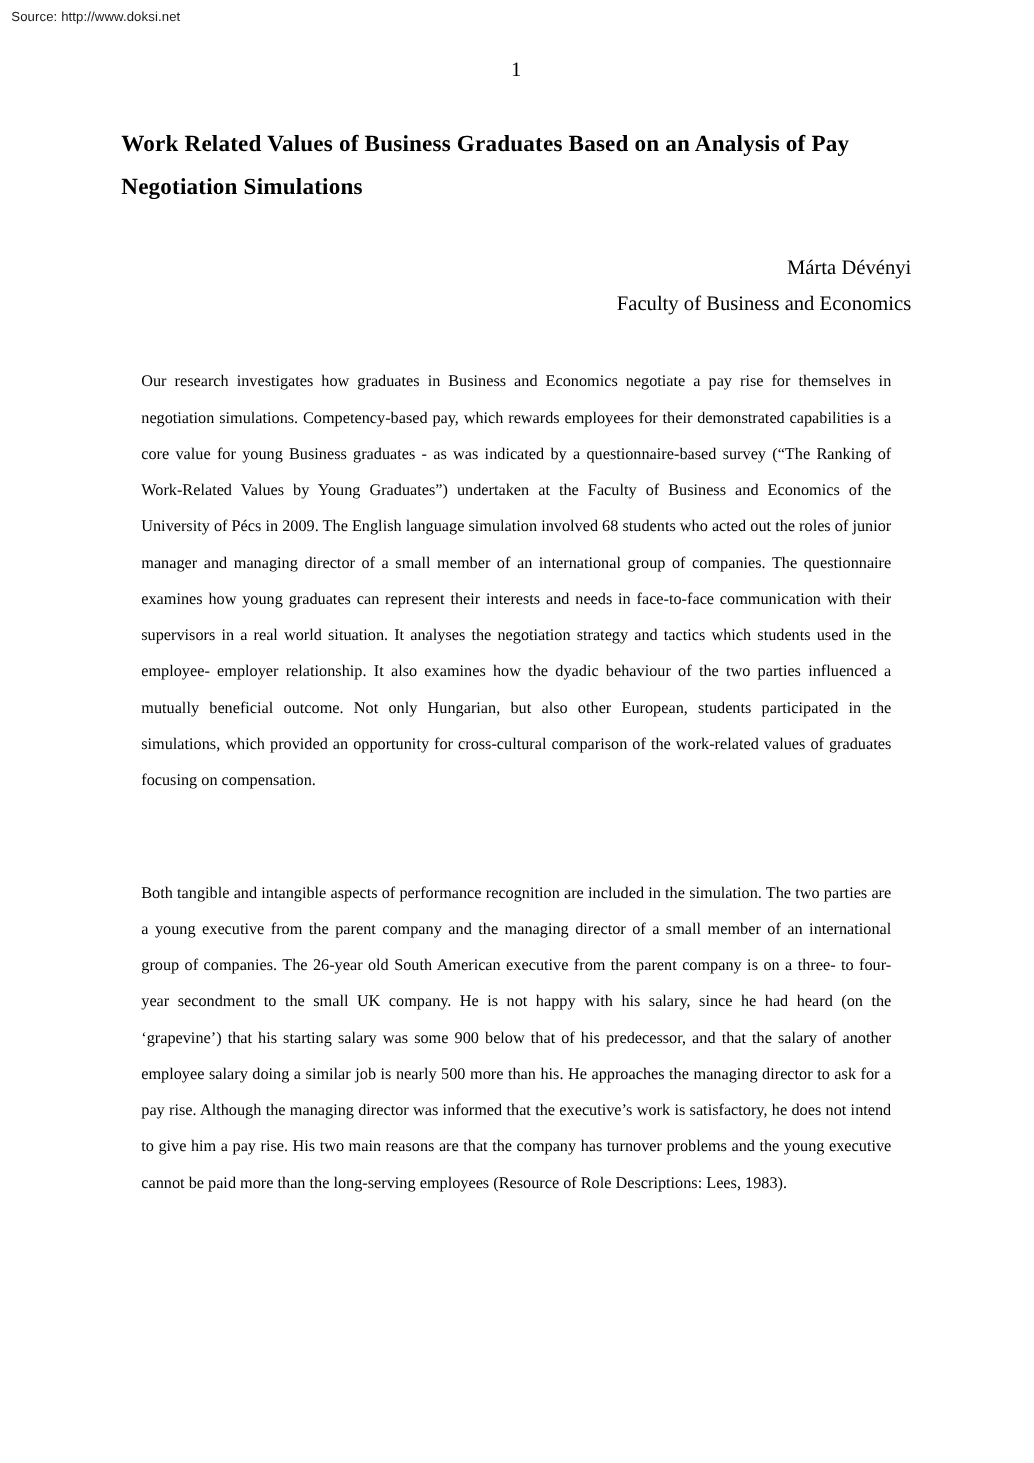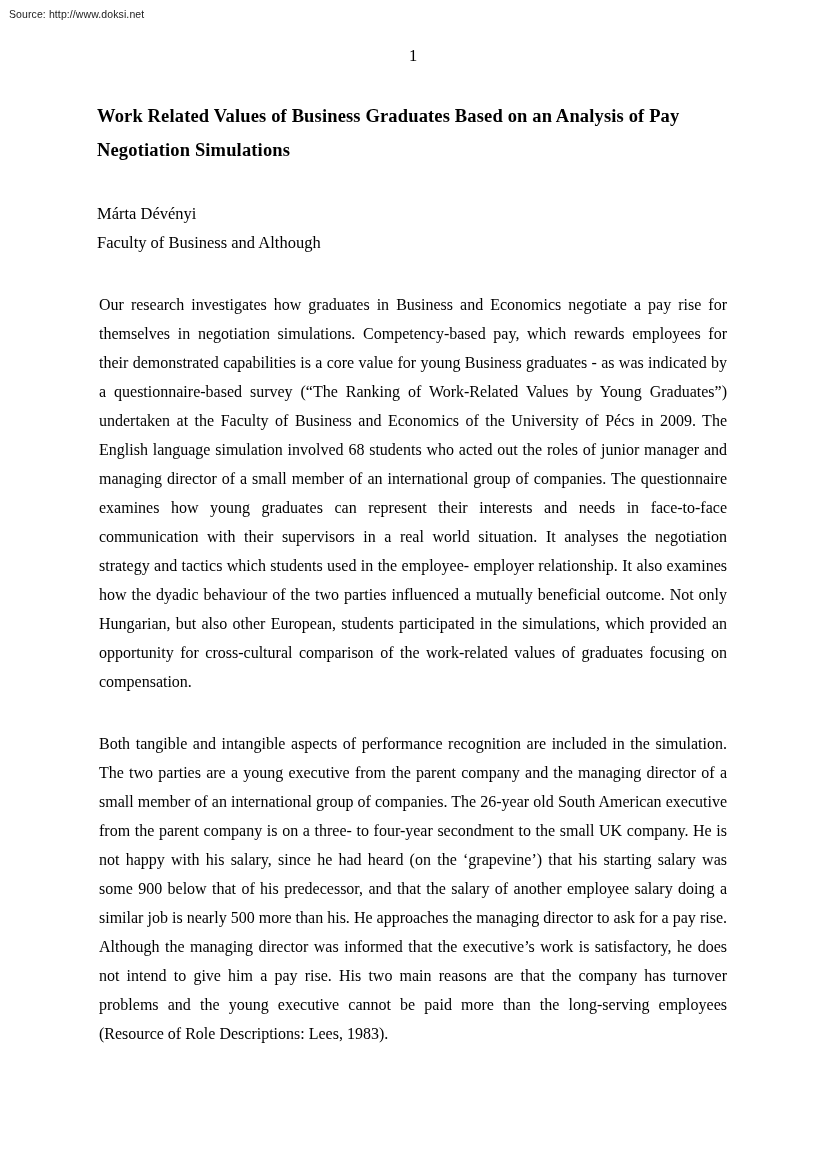--- a/index.html
+++ b/index.html
@@ -55,36 +55,36 @@
   .doc-title {
     text-align: left;
     font-weight: bold;
     font-size: 18.5px;
     line-height: 33.5px;
     margin-top: 34px;
     letter-spacing: 0.15px;
   }
 
   .author-block {
-    text-align: left;
+    text-align: right;
     font-size: 16.5px;
     line-height: 29px;
     margin-top: 32px;
   }
 
   .author-block div {
     white-space: nowrap;
   }
 
   .body-para {
     text-align: justify;
     text-justify: inter-word;
-    font-size: 16px;
+    font-size: 13px;
     line-height: 29px;
-    margin: 2px;
+    margin: 16px;
     hyphens: none;
   }
 
   .para-gap {
     height: 29px;
   }
 
   .first-para {
     margin-top: 33px;
   }
@@ -97,21 +97,21 @@
   <div class="source-line">Source: http://www.doksi.net</div>
 
   <div class="content">
 
     <div class="page-number">1</div>
 
     <h1 class="doc-title">Work Related Values of Business Graduates Based on an Analysis of Pay Negotiation Simulations</h1>
 
     <div class="author-block">
       <div>Márta Dévényi</div>
-      <div>Faculty of Business and Although</div>
+      <div>Faculty of Business and Economics</div>
     </div>
 
     <p class="body-para first-para">Our research investigates how graduates in Business and Economics negotiate a pay rise for themselves in negotiation simulations. Competency-based pay, which rewards employees for their demonstrated capabilities is a core value for young Business graduates - as was indicated by a questionnaire-based survey (“The Ranking of Work-Related Values by Young Graduates”) undertaken at the Faculty of Business and Economics of the University of Pécs in 2009. The English language simulation involved 68 students who acted out the roles of junior manager and managing director of a small member of an international group of companies. The questionnaire examines how young graduates can represent their interests and needs in face-to-face communication with their supervisors in a real world situation. It analyses the negotiation strategy and tactics which students used in the employee- employer relationship. It also examines how the dyadic behaviour of the two parties influenced a mutually beneficial outcome. Not only Hungarian, but also other European, students participated in the simulations, which provided an opportunity for cross-cultural comparison of the work-related values of graduates focusing on compensation.</p>
 
     <div class="para-gap"></div>
 
     <p class="body-para">Both tangible and intangible aspects of performance recognition are included in the simulation. The two parties are a young executive from the parent company and the managing director of a small member of an international group of companies. The 26-year old South American executive from the parent company is on a three- to four-year secondment to the small UK company. He is not happy with his salary, since he had heard (on the ‘grapevine’) that his starting salary was some 900 below that of his predecessor, and that the salary of another employee salary doing a similar job is nearly 500 more than his. He approaches the managing director to ask for a pay rise.  Although the managing director was informed that the executive’s work is satisfactory, he does not intend to give him a pay rise. His two main reasons are that the company has turnover problems and the young executive cannot be paid more than the long-serving employees (Resource of Role Descriptions: Lees, 1983).</p>
 
   </div>
 </div>

